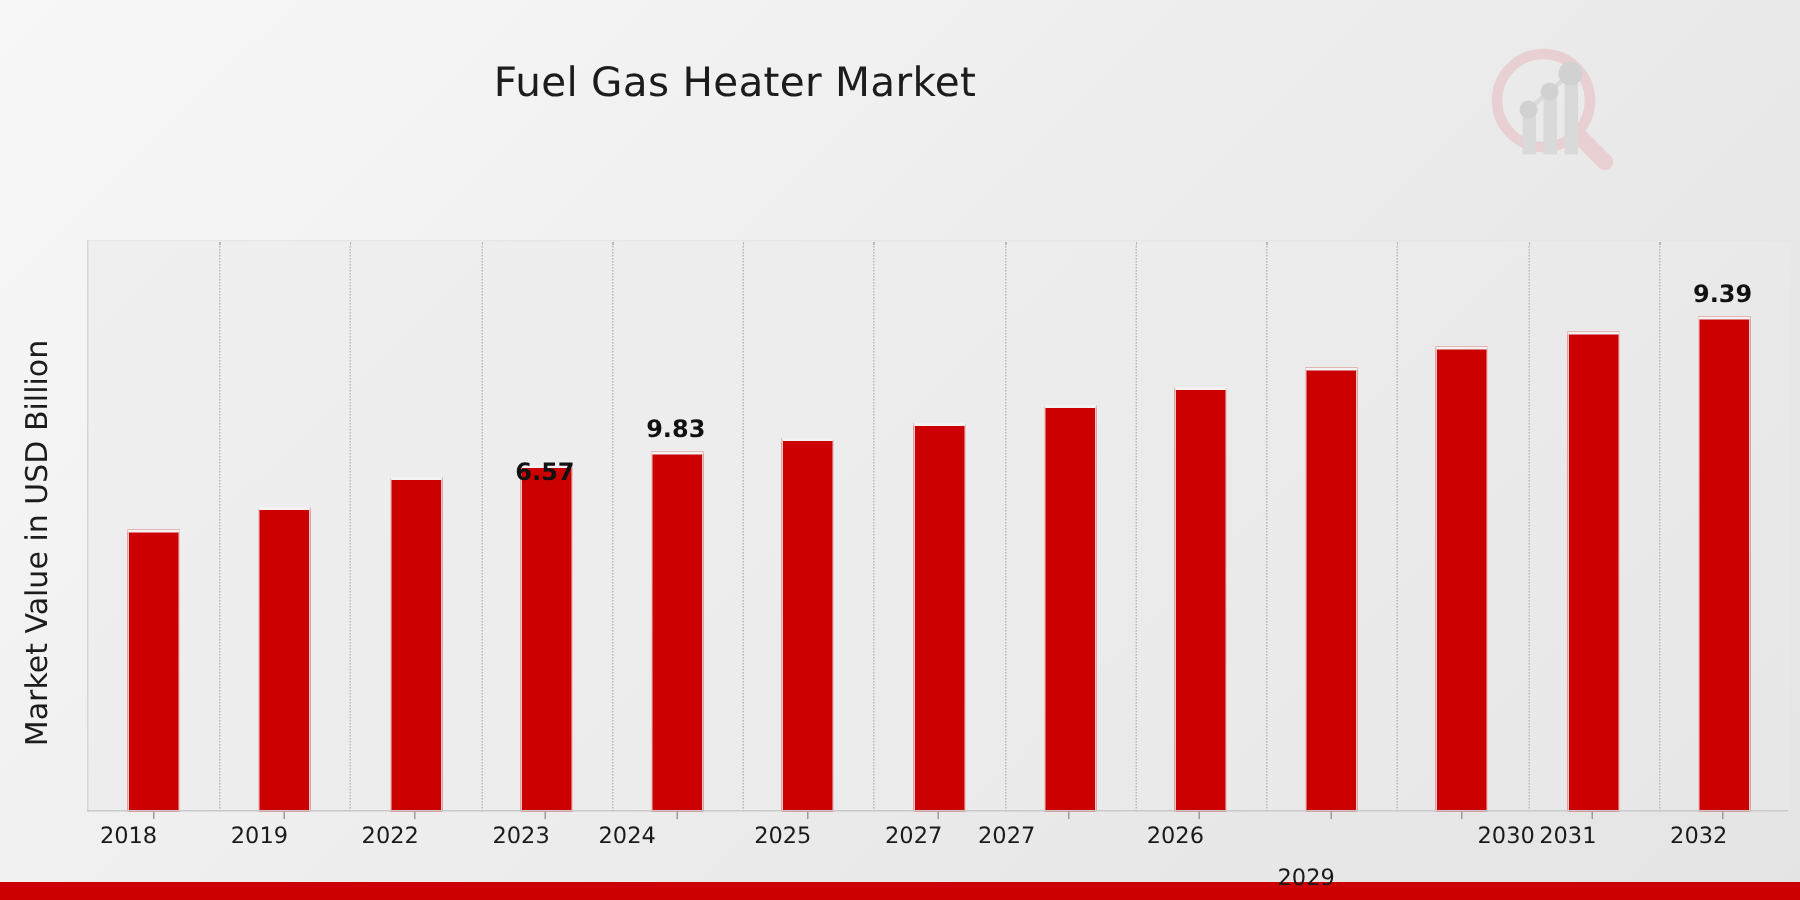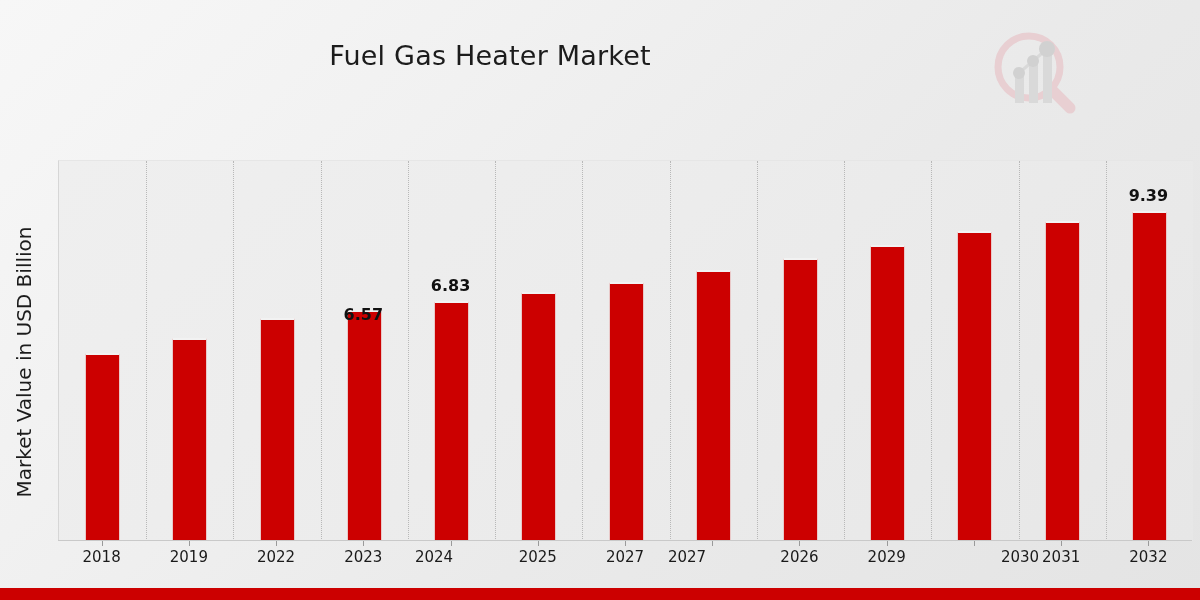--- a/index.html
+++ b/index.html
@@ -118,21 +118,21 @@
     top: 541px;
     width: 1px;
     height: 5px;
     background: #9a9a9a;
   }
 
   .x-tick-label {
     position: absolute;
     top: 548px;
     width: 70px;
-    text-align: center;
+    text-align: left;
     font-size: 15px;
     color: #1a1a1a;
     font-family: "DejaVu Sans", sans-serif;
   }
 
   
   #bottom-accent {
     position: absolute;
     left: 0;
     top: 588px;
@@ -199,31 +199,31 @@
     <div class="x-tick-label" style="left: 66.6154px;">2018</div>
     <div class="tick" style="left: 188.846px;"></div>
     <div class="x-tick-label" style="left: 153.846px;">2019</div>
     <div class="tick" style="left: 276.077px;"></div>
     <div class="x-tick-label" style="left: 241.077px;">2022</div>
     <div class="tick" style="left: 363.308px;"></div>
     <div class="x-tick-label" style="left: 328.308px;">2023</div>
     <div class="bar-label" style="left: 328.308px; top: 284.833px; margin-top: 20px;">6.57</div>
     <div class="tick" style="left: 450.538px;"></div>
     <div class="x-tick-label" style="left: 399px;">2024</div>
-    <div class="bar-label" style="left: 415.538px; top: 275.685px;">6.83</div>
+    <div class="bar-label" style="left: 415.538px; top: 275.685px;">9.83</div>
     <div class="tick" style="left: 537.769px;"></div>
     <div class="x-tick-label" style="left: 502.769px;">2025</div>
     <div class="tick" style="left: 625px;"></div>
     <div class="x-tick-label" style="left: 590px;">2027</div>
     <div class="tick" style="left: 712.231px;"></div>
     <div class="x-tick-label" style="left: 652px;">2027</div>
     <div class="tick" style="left: 799.462px;"></div>
     <div class="x-tick-label" style="left: 764.462px;">2026</div>
     <div class="tick" style="left: 886.692px;"></div>
-    <div class="x-tick-label" style="left: 851.692px;">2029</div>
+    <div class="x-tick-label" style="left: 851.692px; margin-top: 28px;">2029</div>
     <div class="tick" style="left: 973.923px;"></div>
     <div class="x-tick-label" style="left: 985px;">2030</div>
     <div class="tick" style="left: 1061.15px;"></div>
     <div class="x-tick-label" style="left: 1026.15px;">2031</div>
     <div class="tick" style="left: 1148.38px;"></div>
     <div class="x-tick-label" style="left: 1113.38px;">2032</div>
     <div class="bar-label" style="left: 1113.38px; top: 185.611px;">9.39</div>
   </div>
 
 </body></html>

